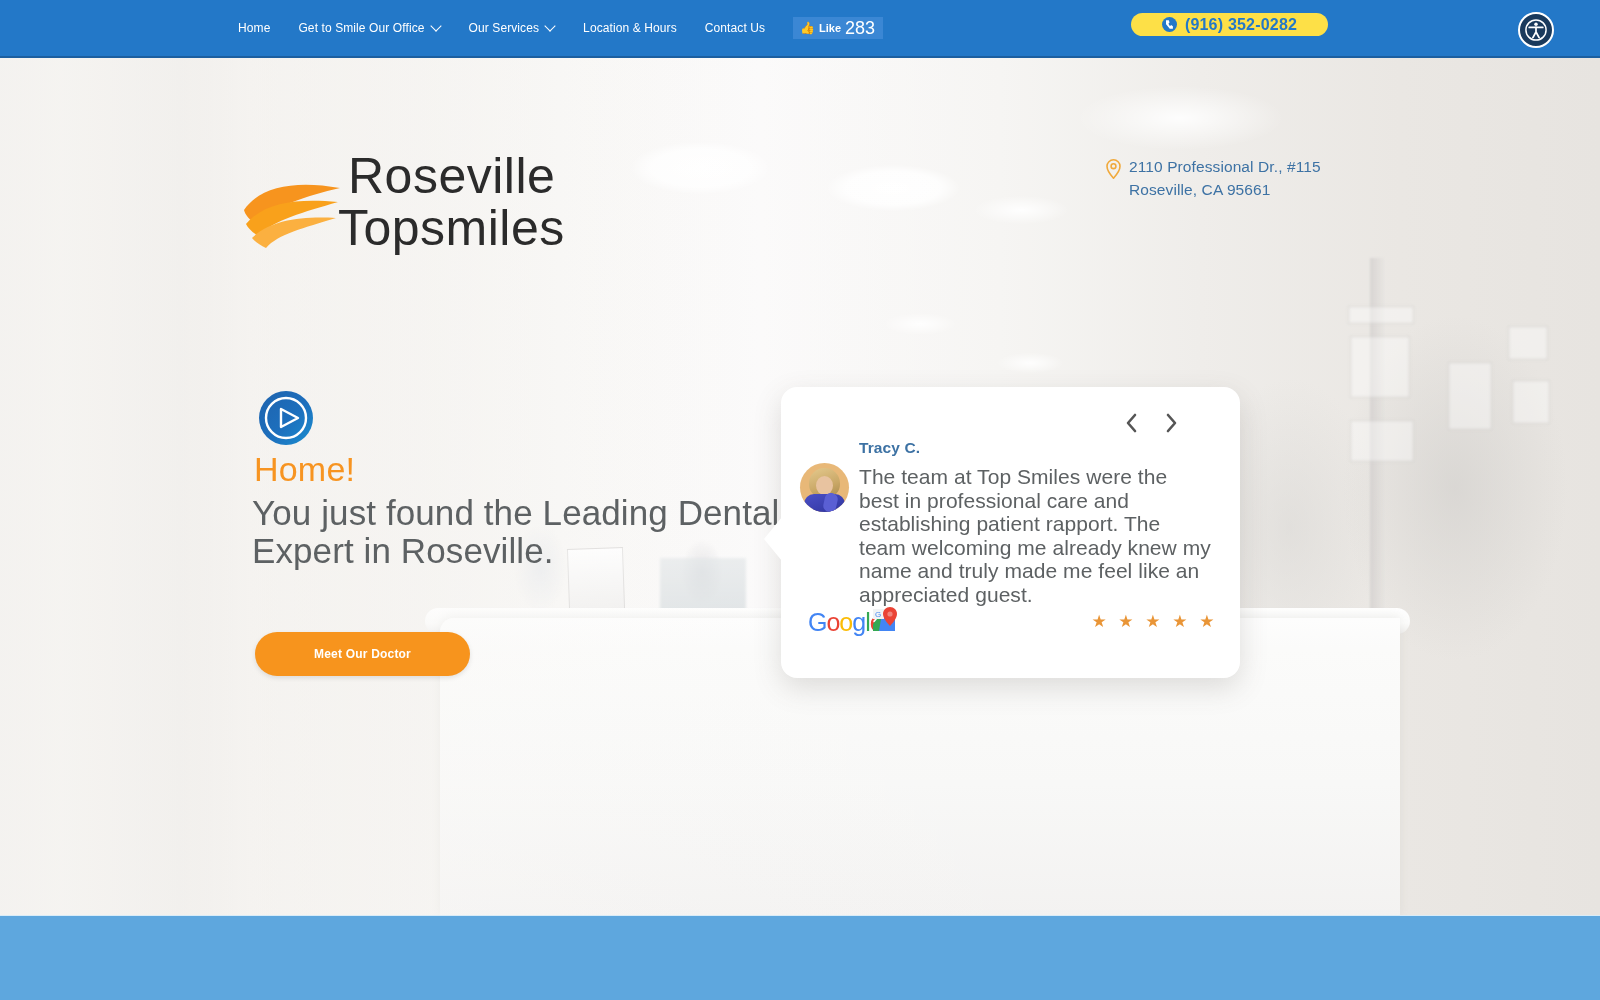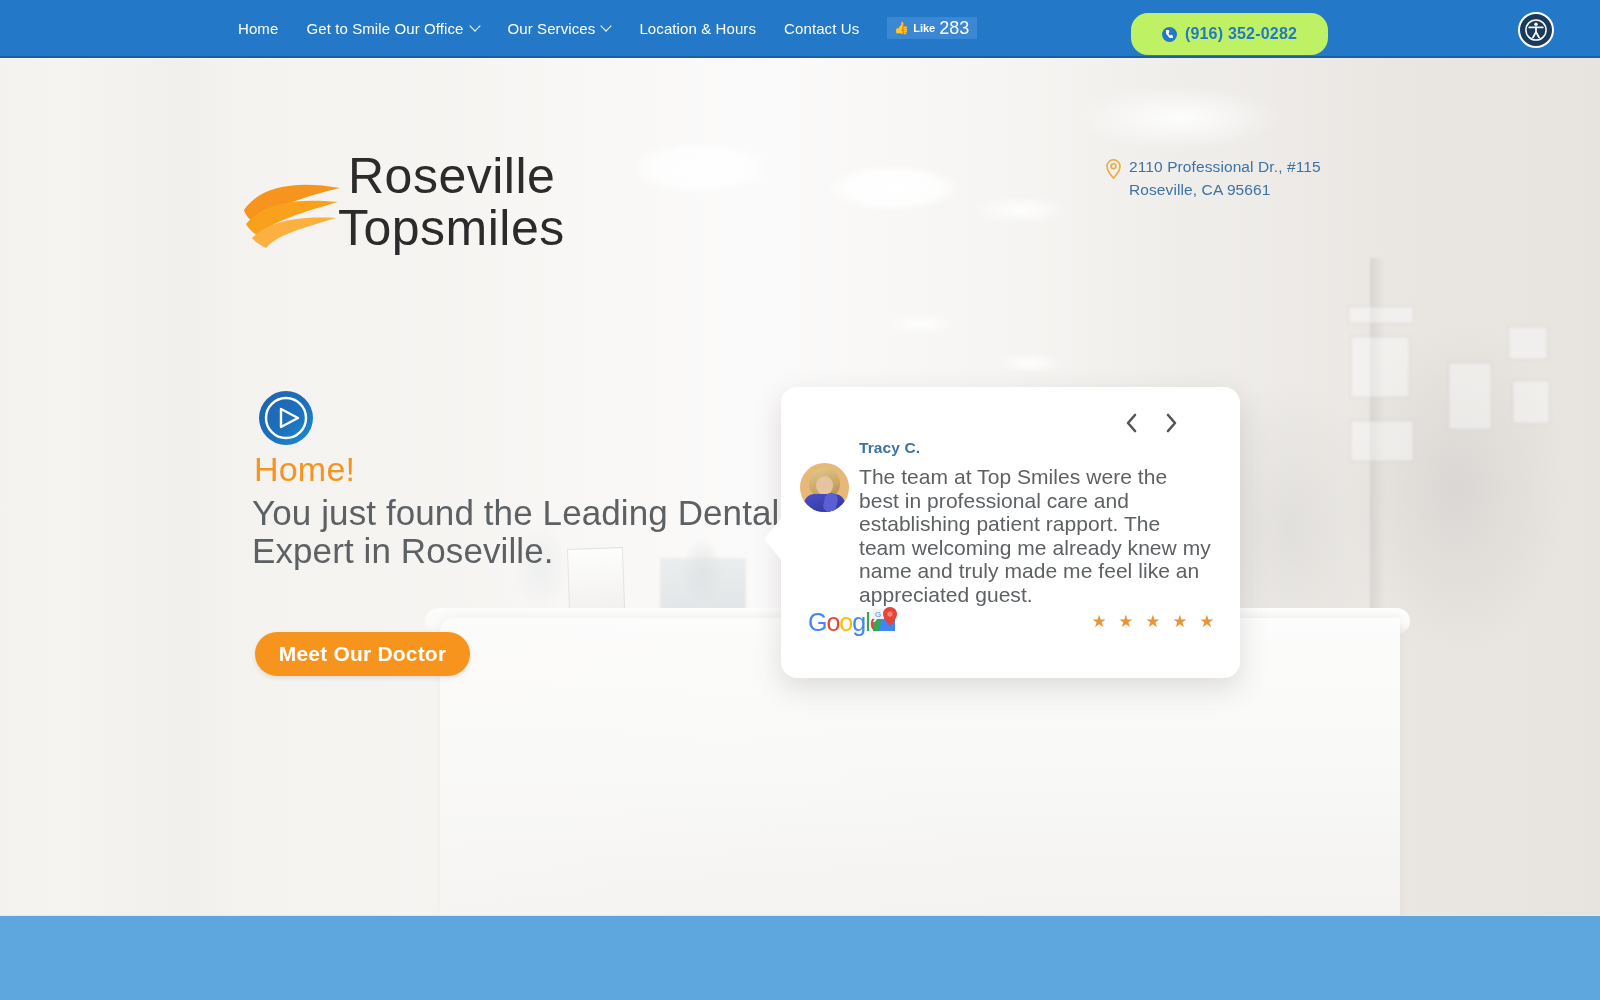--- a/index.html
+++ b/index.html
@@ -19,21 +19,21 @@
     background:#2378c8;
     border-bottom:2px solid #1c5fa0;
     z-index:40;
     display:flex; align-items:center;
   }
   .nav-links{
     position:absolute; left:238px; top:0; height:56px;
     display:flex; align-items:center; gap:0px;
   }
   .nav-item{
-    color:#ffffff; font-size:15px; letter-spacing:.1px;
+    color:#ffffff; font-size:12px; letter-spacing:.1px;
     padding:0 14px; height:56px; display:flex; align-items:center; gap:7px;
     cursor:pointer; white-space:nowrap; font-weight:400;
   }
   .nav-item:first-child{ padding-left:0; }
   .caret{ display:inline-block; width:9px; height:9px; position:relative; top:-2px;}
   .caret::before{
     content:""; position:absolute; left:0; top:0;
     width:7px; height:7px;
     border-right:1.4px solid #ffffff; border-bottom:1.4px solid #ffffff;
     transform:rotate(45deg);
@@ -42,22 +42,22 @@
     margin-left:14px; background:#3b87d4; color:#fff;
     height:22px; display:flex; align-items:center; gap:4px;
     padding:0 8px 0 7px; font-size:12.5px; cursor:pointer;
   }
   .like-btn .thumb{ font-size:12px; line-height:1; display:inline-block; }
   .like-btn .lk{ font-weight:bold; font-size:11px; }
   .like-btn .ct{ font-weight:400; font-size:18px; }
 
   .phone-btn{
     position:absolute; left:1131px; top:13px;
-    width:197px; height:42px; border-radius:17px;
-    background:#bef264; color:#2378c8;
+    width:197px; height:23px; border-radius:17px;
+    background:#fde047; color:#2378c8;
     display:flex; align-items:center; justify-content:center; gap:8px;
     font-size:16px; font-weight:bold; letter-spacing:.2px;
     cursor:pointer;
   }
   .phone-glyph{
     width:15px; height:15px; border-radius:50%;
     background:#2378c8; position:relative; flex:0 0 auto;
   }
   .phone-glyph::after{
     content:""; position:absolute; left:4px; top:3.2px;
@@ -177,21 +177,21 @@
   }
   .h-main{
     position:absolute; left:252px; top:436px; width:620px;
     font-size:35px; line-height:38px; color:#5d6163; font-weight:300; letter-spacing:.1px;
   }
   .cta{
     position:absolute; left:255px; top:574px;
     width:215px; height:44px; border-radius:22px;
     background:#f7941d; color:#ffffff;
     display:flex; align-items:center; justify-content:center;
-    font-size:21px; font-weight:bold; letter-spacing:.2px; cursor:pointer;
+    font-size:12px; font-weight:bold; letter-spacing:.2px; cursor:pointer;
     box-shadow:0 2px 5px rgba(0,0,0,.10);
   }
 
   
   .tcard{
     position:absolute; left:781px; top:329px; width:459px; height:291px;
     background:#ffffff; border-radius:16px;
     box-shadow:0 10px 28px rgba(90,85,80,.18);
   }
   .tcard::before{ 

